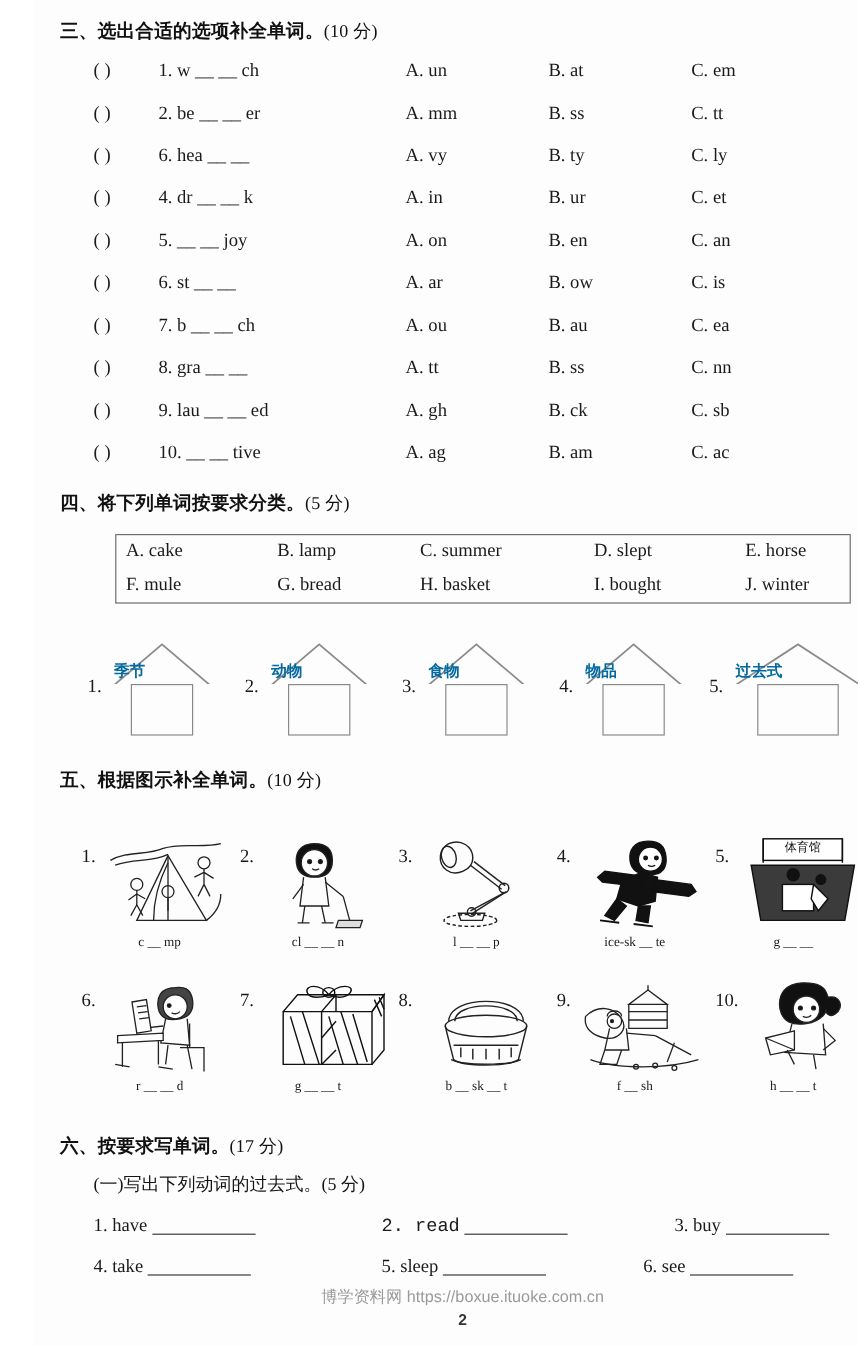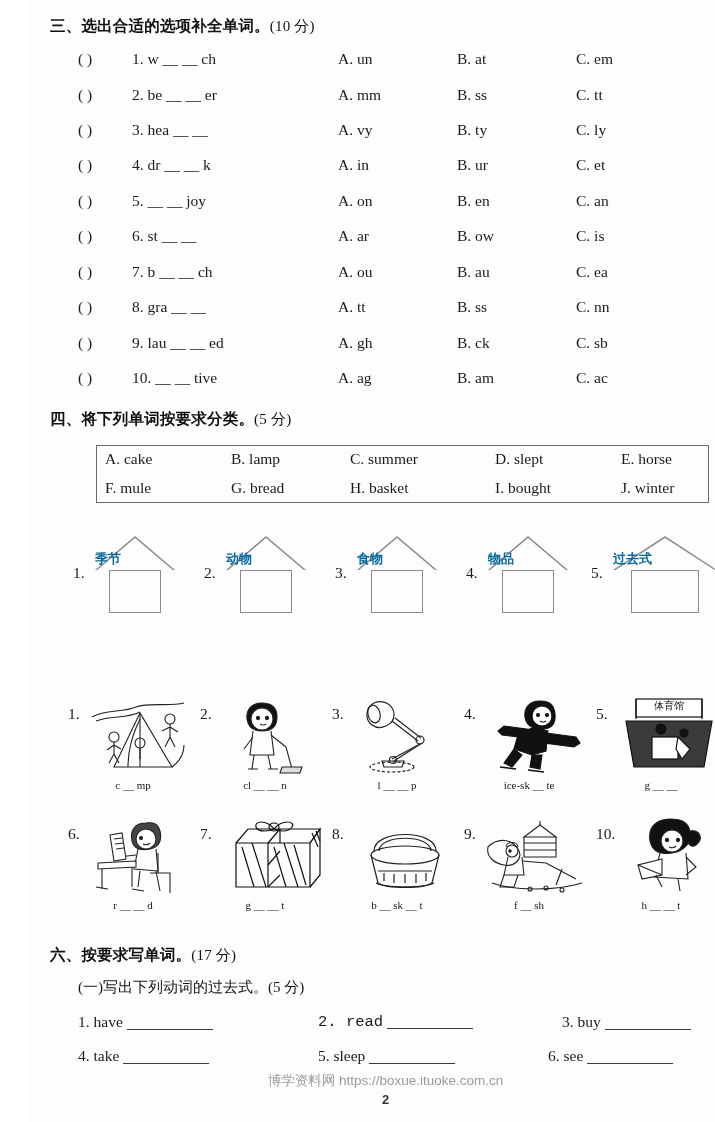--- a/index.html
+++ b/index.html
@@ -266,21 +266,21 @@
       </div>
       <div class="mc-row" style="top: 86px;">
         <span class="mc-paren">(      )</span>
         <span class="mc-stem">2. be __ __ er</span>
         <span class="mc-opt mc-a">A. mm</span>
         <span class="mc-opt mc-b">B. ss</span>
         <span class="mc-opt mc-c">C. tt</span>
       </div>
       <div class="mc-row" style="top: 121px;">
         <span class="mc-paren">(      )</span>
-        <span class="mc-stem">3. hea __ __</span>
+        <span class="mc-stem">6. hea __ __</span>
         <span class="mc-opt mc-a">A. vy</span>
         <span class="mc-opt mc-b">B. ty</span>
         <span class="mc-opt mc-c">C. ly</span>
       </div>
       <div class="mc-row" style="top: 156px;">
         <span class="mc-paren">(      )</span>
         <span class="mc-stem">4. dr __ __ k</span>
         <span class="mc-opt mc-a">A. in</span>
         <span class="mc-opt mc-b">B. ur</span>
         <span class="mc-opt mc-c">C. et</span>
@@ -391,20 +391,23 @@
         <span class="house-num">5.</span>
         <div class="house wide">
           <div class="roof"></div>
           <div class="roof-inner"></div>
           <div class="body"></div>
           <div class="label">过去式</div>
         </div>
       </div>
     </div>
 
+  <div class="sec-head" style="left:22px; top:640px;">
+    <span>五、根据图示补全单词。</span><span class="pts">(10 分)</span>
+  </div>
 
   <div id="pic-list">
       <div class="pic-cell" style="left: 40px; top: 697px;">
         <span class="pic-num">1.</span>
         <div class="pic-art">
           <svg width="106" height="78" viewBox="0 0 106 78">
     <g fill="none" stroke="#222" stroke-width="1.1">
       <path d="M4 20 C18 12 34 16 48 10 C62 5 80 10 96 6"></path>
       <path d="M8 24 C24 18 38 22 52 15"></path>
       <path d="M52 16 L26 70 L84 70 Z"></path>
@@ -620,19 +623,19 @@
   <div class="sub-head" style="left:50px; top:978px;">
     <span>(一)写出下列动词的过去式。</span><span>(5 分)</span>
   </div>
 
   <div id="verb-list">
       <div class="verb-item" style="left: 50px; top: 1013px;"><span>1.</span> <span>have</span><span class="rule"></span></div>
       <div class="verb-item" style="left: 290px; top: 1013px; font-family: Liberation Mono, monospace;"><span>2.</span> <span>read</span><span class="rule"></span></div>
       <div class="verb-item" style="left: 534px; top: 1013px;"><span>3.</span> <span>buy</span><span class="rule"></span></div>
       <div class="verb-item" style="left: 50px; top: 1047px;"><span>4.</span> <span>take</span><span class="rule"></span></div>
       <div class="verb-item" style="left: 290px; top: 1047px;"><span>5.</span> <span>sleep</span><span class="rule"></span></div>
-      <div class="verb-item" style="left: 520px; top: 1047px;"><span>6.</span> <span>see</span><span class="rule"></span></div>
+      <div class="verb-item" style="left: 508px; top: 1047px;"><span>6.</span> <span>see</span><span class="rule"></span></div>
     </div>
 
   <div class="footer-url">博学资料网 https://boxue.ituoke.com.cn</div>
   <div class="page-num">2</div>
 
 </div>
 
 </body></html>

